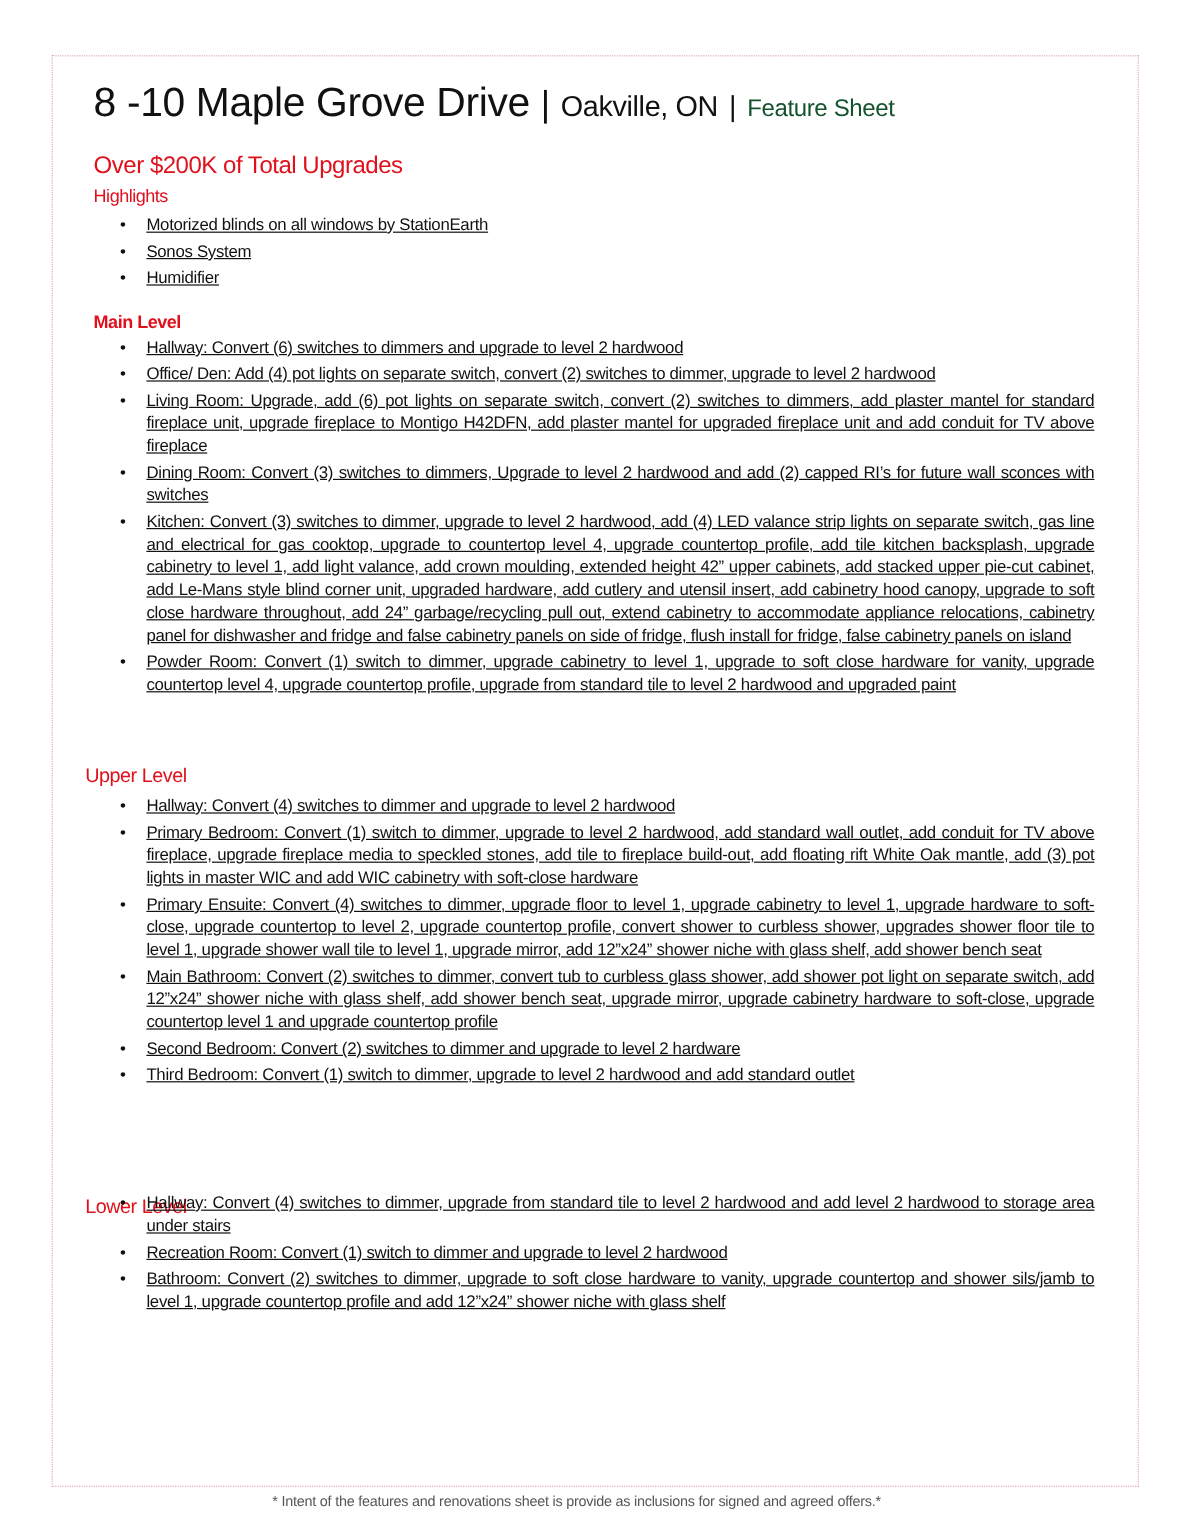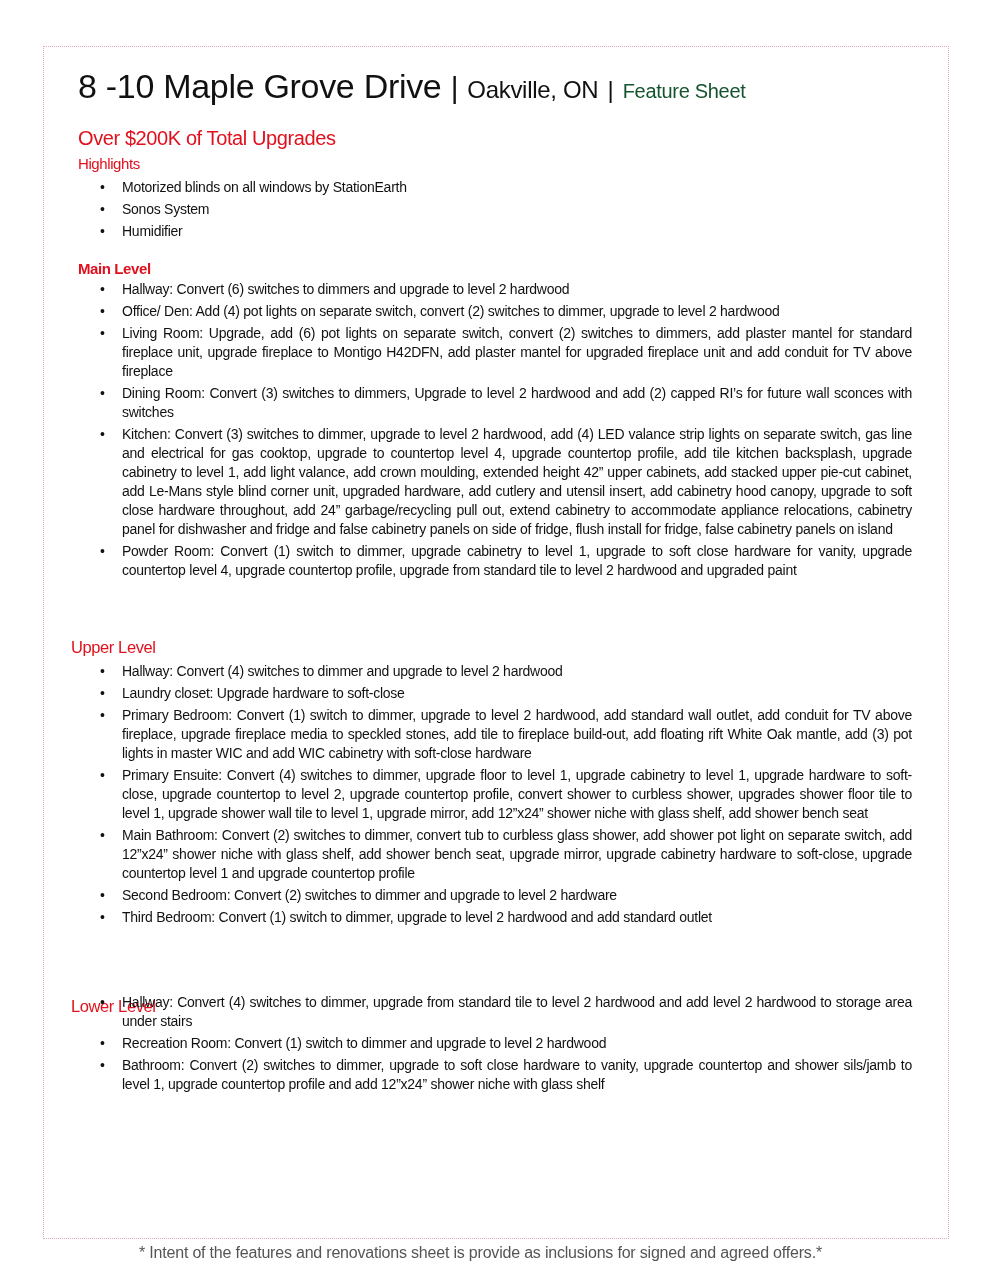--- a/index.html
+++ b/index.html
@@ -21,28 +21,28 @@
   .title .sheet { font-size: 20px; color: #14532d; }
   .red { color: #e0101c; }
   .h-over { position: absolute; left: 78px; top: 127px; font-size: 20px; letter-spacing: -0.4px; }
   .h-sm { position: absolute; left: 78px; font-size: 15px; letter-spacing: -0.4px; }
   .h-lg { position: absolute; left: 71px; font-size: 16.5px; letter-spacing: -0.4px; }
   ul.items {
     position: absolute; left: 100px; width: 812px; margin: 0; padding: 0; list-style: none;
   }
   ul.items li {
     position: relative; padding-left: 22px; font-size: 14px; line-height: 19px;
-    text-align: justify; margin-bottom: 3px; letter-spacing: -0.25px;
+    text-align: justify; margin-bottom: 3px; letter-spacing: -0.25px; text-decoration: underline;
   }
   ul.items li::before {
     content: "•"; position: absolute; left: 0; top: 0; font-size: 14px;
   }
   .footer {
     position: absolute; left: 0; width: 961px; top: 1244px; text-align: center;
-    font-size: 16px; color: #555555; letter-spacing: -0.2px;
+    font-size: 12px; color: #555555; letter-spacing: -0.2px;
   }
 </style>
 </head>
 <body>
 
 <div class="frame"></div>
 
 <div class="title">
   <span class="addr">8 -10 Maple Grove Drive</span>
   <span class="sep">|</span>
@@ -66,21 +66,20 @@
   <li>Office/ Den: Add (4) pot lights on separate switch, convert (2) switches to dimmer, upgrade to level 2 hardwood</li>
   <li>Living Room: Upgrade, add (6) pot lights on separate switch, convert (2) switches to dimmers, add plaster mantel for standard fireplace unit, upgrade fireplace to Montigo H42DFN, add plaster mantel for upgraded fireplace unit and add conduit for TV above fireplace</li>
   <li>Dining Room: Convert (3) switches to dimmers, Upgrade to level 2 hardwood and add (2) capped RI’s for future wall sconces with switches</li>
   <li>Kitchen: Convert (3) switches to dimmer, upgrade to level 2 hardwood, add (4) LED valance strip lights on separate switch, gas line and electrical for gas cooktop, upgrade to countertop level 4, upgrade countertop profile, add tile kitchen backsplash, upgrade cabinetry to level 1, add light valance, add crown moulding, extended height 42” upper cabinets, add stacked upper pie-cut cabinet, add Le-Mans style blind corner unit, upgraded hardware, add cutlery and utensil insert, add cabinetry hood canopy, upgrade to soft close hardware throughout, add 24” garbage/recycling pull out, extend cabinetry to accommodate appliance relocations, cabinetry panel for dishwasher and fridge and false cabinetry panels on side of fridge, flush install for fridge, false cabinetry panels on island</li>
   <li>Powder Room: Convert (1) switch to dimmer, upgrade cabinetry to level 1, upgrade to soft close hardware for vanity, upgrade countertop level 4, upgrade countertop profile, upgrade from standard tile to level 2 hardwood and upgraded paint</li>
 </ul>
 
 <div class="h-lg red" style="top:638px;">Upper Level</div>
 <ul class="items" style="top:662px;">
   <li>Hallway: Convert (4) switches to dimmer and upgrade to level 2 hardwood</li>
-  <li>Laundry closet: Upgrade hardware to soft-close</li>
   <li>Primary Bedroom: Convert (1) switch to dimmer, upgrade to level 2 hardwood, add standard wall outlet, add conduit for TV above fireplace, upgrade fireplace media to speckled stones, add tile to fireplace build-out, add floating rift White Oak mantle, add (3) pot lights in master WIC and add WIC cabinetry with soft-close hardware</li>
   <li>Primary Ensuite: Convert (4) switches to dimmer, upgrade floor to level 1, upgrade cabinetry to level 1, upgrade hardware to soft-close, upgrade countertop to level 2, upgrade countertop profile, convert shower to curbless shower, upgrades shower floor tile to level 1, upgrade shower wall tile to level 1, upgrade mirror, add 12”x24” shower niche with glass shelf, add shower bench seat</li>
   <li>Main Bathroom: Convert (2) switches to dimmer, convert tub to curbless glass shower, add shower pot light on separate switch, add 12”x24” shower niche with glass shelf, add shower bench seat, upgrade mirror, upgrade cabinetry hardware to soft-close, upgrade countertop level 1 and upgrade countertop profile</li>
   <li>Second Bedroom: Convert (2) switches to dimmer and upgrade to level 2 hardware</li>
   <li>Third Bedroom: Convert (1) switch to dimmer, upgrade to level 2 hardwood and add standard outlet</li>
 </ul>
 
 <div class="h-lg red" style="top:997px;text-align:center;">Lower Level</div>
 <ul class="items" style="top:993px;">
   <li>Hallway: Convert (4) switches to dimmer, upgrade from standard tile to level 2 hardwood and add level 2 hardwood to storage area under stairs</li>

